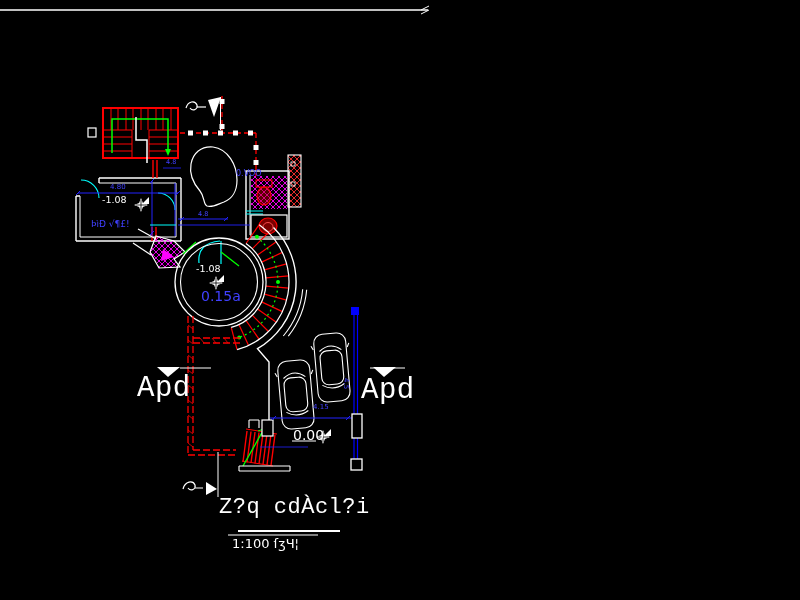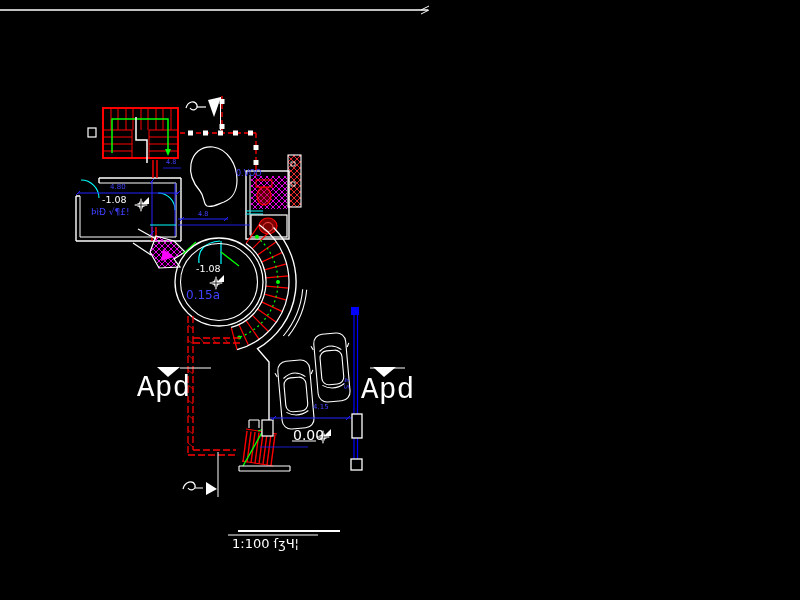--- a/index.html
+++ b/index.html
@@ -246,25 +246,26 @@
 
   <g stroke="#ffffff" fill="none">
     <path d="M238,531 H340" stroke-width="2.2"></path>
     <path d="M228,535 H318" stroke-width="1"></path>
   </g>
 </svg>
 
 <div class="t blue" style="left:110px;top:184px;font-size:7px;">4.80</div>
 <div class="t blue" style="left:166px;top:159px;font-size:6.5px;">4.8</div>
 <div class="t white" style="left:102px;top:195px;font-size:9.5px;">-1.08</div>
-<div class="t blue" style="left:91px;top:208px;font-size:9px;">ÞìÐ √¶£!</div>
+<div class="t blue" style="left:91px;top:220px;font-size:9px;">ÞìÐ √¶£!</div>
 <div class="t blue" style="left:200px;top:170px;font-size:8px;margin-left:36px;">0.VOO</div>
 <div class="t blue" style="left:198px;top:211px;font-size:6.5px;">4.8</div>
 <div class="t white" style="left:196px;top:264px;font-size:9.5px;">-1.08</div>
-<div class="t blue" style="left:186px;top:289px;font-size:12px;">0.15a</div>
+<div class="t blue" style="left:201px;top:289px;font-size:14px;">0.15a</div>
 <div class="t blue" style="left:313px;top:404px;font-size:7px;">4.15</div>
 <div class="t blue vert" style="left:349px;top:378px;font-size:7px;">4.5</div>
 <div class="t white" style="left:293px;top:428px;font-size:14px;">0.00</div>
 <div class="t white cadtxt" style="left:137px;top:374px;font-size:29px;">Apd</div>
 <div class="t white cadtxt" style="left:361px;top:376px;font-size:29px;">Apd</div>
+<div class="t white cadtxt" style="left:219px;top:497px;font-size:22px;">Z?q cdÀcl?i</div>
 <div class="t white" style="left:232px;top:537px;font-size:13px;">1:100 ſʒЧ¦</div>
 
 </div>
 
 </body></html>

